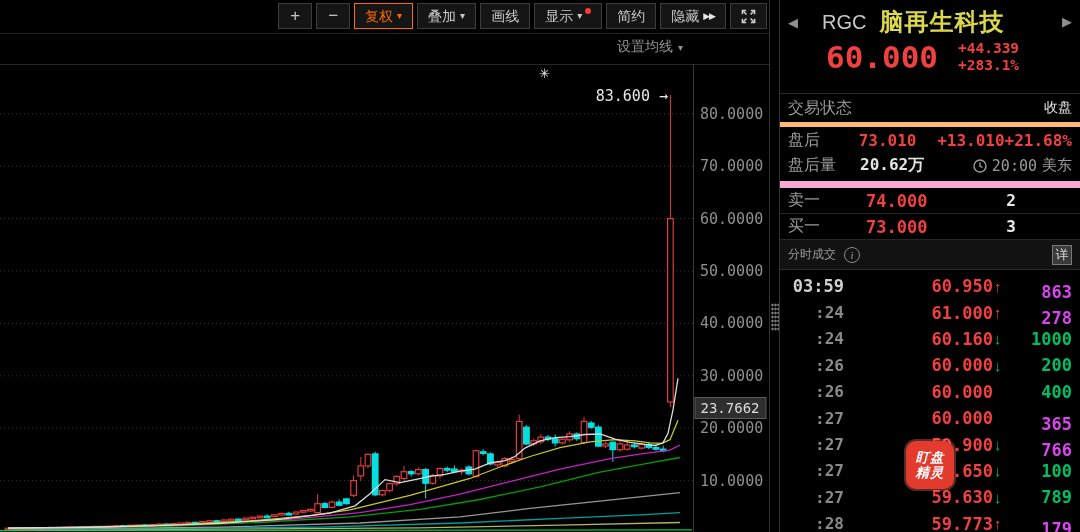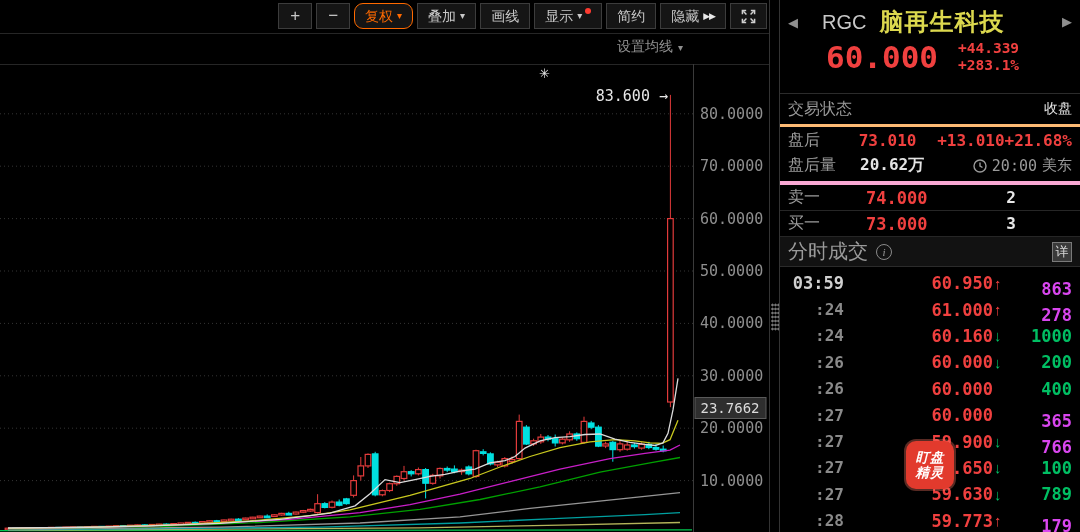--- a/index.html
+++ b/index.html
@@ -8,21 +8,21 @@
   #app { position:relative; width:1080px; height:532px; background:#000; overflow:hidden; }
 
   
   #chart-region { position:absolute; left:0; top:0; width:769px; height:532px; }
   #chart-svg { position:absolute; left:0; top:0; }
 
   #toolbar { position:absolute; top:3px; left:0; width:767px; display:flex; justify-content:flex-end; gap:4px; }
   .tbtn { height:26px; padding:0 10px; background:#151515; border:1px solid #3c3c3c; color:#c8c8c8;
           font-size:14px; line-height:24px; display:flex; align-items:center; gap:4px; cursor:pointer; white-space:nowrap; }
   .tbtn.sign { font-size:17px; padding:0 11px; }
-  .tbtn.active { color:#ff6a00; border-color:#ff6a00;border-radius:9px; }
+  .tbtn.active { color:#ff6a00; border-color:#ff6a00; }
   .caret { font-size:10px; }
   .tbtn .dot { width:6px; height:6px; border-radius:50%; background:#ff3b30; margin:-10px 0 0 -1px; }
   .ff { font-size:9px; letter-spacing:-1px; color:#e8e8e8; }
   .tbtn svg { display:block; }
 
   #ma-settings { position:absolute; top:38px; right:86px; color:#8f8f8f; font-size:14px; display:flex; gap:5px; align-items:center; cursor:pointer; }
   #snowflake { position:absolute; left:539px; top:66px; color:#e8e8e8; font-size:13px; }
 
   
   #splitter { position:absolute; left:769px; top:0; width:11px; height:532px; border-left:1px solid #333; border-right:1px solid #333; background:#000; cursor:col-resize; }
@@ -41,40 +41,40 @@
   .nav.next { position:absolute; right:8px; top:14px; }
   .price-row { display:flex; align-items:flex-start; margin-top:2px; }
   .last { color:#f0403f; font-size:31px; font-weight:bold; margin-left:38px; line-height:34px; }
   .chg-col { margin-left:20px; display:flex; flex-direction:column; }
   .chg-col span { color:#f0403f; font-size:14.5px; font-weight:bold; line-height:17px; }
 
   .row { display:flex; align-items:center; padding:0 8px; font-size:16px; }
   .lbl { color:#9a9a9a; }
   .val-w { color:#e4e4e4; }
 
-  #status-row { height:33px; border-bottom:3px solid #fdba74; }
+  #status-row { height:33px; border-bottom:5px solid #fdba74; }
   #status-row .val-w { margin-left:auto; font-size:14px; }
 
-  #afterhours { border-bottom:4px solid #f9a8d4; padding:1px 0 3px 0; }
+  #afterhours { border-bottom:7px solid #f9a8d4; padding:1px 0 3px 0; }
   #afterhours .row { height:25px; }
   .r { color:#f0403f; font-weight:bold; }
   .ah-lbl { width:72px; }
   .ah-price { width:80px; font-size:16px; }
   .ah-chg { flex:1; text-align:center; font-size:16px; }
   .ah-pct { text-align:right; font-size:16px; }
   .vol-val { font-size:16px; color:#e4e4e4; font-weight:bold; }
   .tz-grp { margin-left:auto; display:flex; align-items:center; gap:5px; color:#9a9a9a; font-size:15px; }
 
   .book-row { height:26px; border-bottom:1px solid #262626; }
   .bk-lbl { width:78px; }
   .bk-price { width:92px; font-size:17px; }
   .bk-qty { margin-left:auto; margin-right:56px; color:#e8e8e8; font-weight:bold; font-size:16px; }
 
   #tape-header { height:30px; border-bottom:1px solid #2b2b2b; background:#121212; }
-  #tape-header .lbl { font-size:20px; }
+  #tape-header .lbl { font-size:12px; }
   .info-ic { width:16px; height:16px; border:1px solid #8a8a8a; border-radius:50%; color:#9a9a9a;
              font-size:11px; line-height:14px; text-align:center; margin-left:8px; font-family:"Liberation Serif", serif; font-style:italic; }
   #detail-btn { margin-left:auto; min-width:20px; height:20px; border:1px solid #7a7a7a; background:#3a3a3a;
                 color:#d8d8d8; font-size:13px; line-height:18px; text-align:center; padding:0 2px; cursor:pointer; }
 
   #tape-list { flex:1; padding-top:3px; overflow:hidden; }
   .trow { display:flex; align-items:center; height:26.4px; padding:0 8px; font-weight:bold; }
   .t-time { width:56px; text-align:right; color:#8a8a8a; font-size:16px; }
   .trow:first-child .t-time { color:#d0d0d0; font-size:17px; }
   .t-price { flex:1; text-align:right; font-size:17px; color:#f0403f; }

